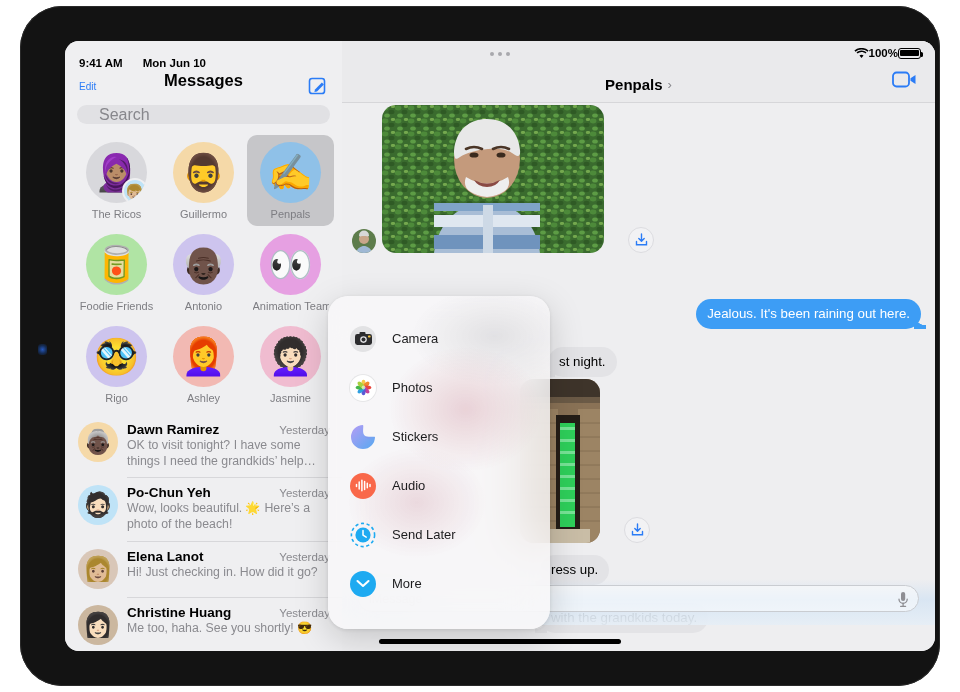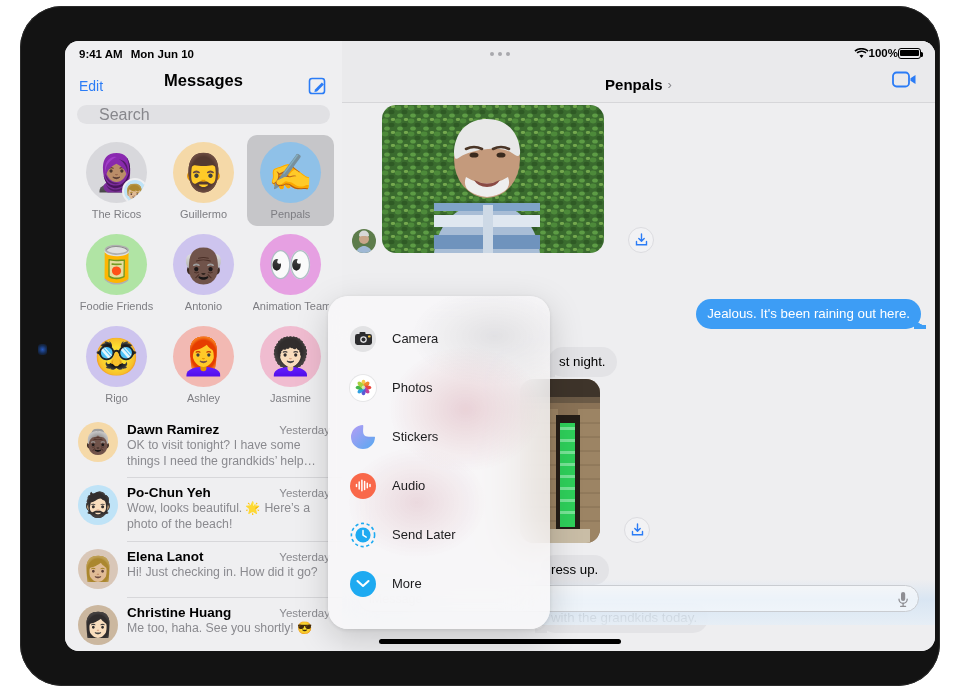--- a/index.html
+++ b/index.html
@@ -37,22 +37,22 @@
 
   
   .statusbar {
     position: absolute; left: 0; top: 0;
     width: 100%; height: 28px;
     display: flex; align-items: center;
     font-size: 11.5px; font-weight: bold; color: #000;
     z-index: 40;
   }
   .statusbar .sb-left {
-    position: absolute; left: 14px; top: 7px;
-    display: flex; gap: 8px; align-items: baseline; text-align: right;
+    position: absolute; left: 14px; top: 16px;
+    display: flex; gap: 20px; align-items: baseline; text-align: right;
   }
   .statusbar .sb-right {
     position: absolute; right: 14px; top: 6px;
     display: flex; align-items: center;
   }
   .wifi-ico { display: block; }
   .battery {
     width: 23px; height: 11px;
     border: 1.3px solid #000; border-radius: 3px;
     position: relative; padding: 1.4px;
@@ -78,21 +78,21 @@
     background: #efeff1;
     position: relative;
     overflow: hidden;
   }
   .sidebar-head {
     padding: 28px 14px 0 14px;
     height: 62px;
     display: flex; align-items: center; justify-content: space-between;
     position: relative;
   }
-  .edit-btn { font-size: 14px; color: #2b7cf6; cursor: pointer; }
+  .edit-btn { font-size: 10px; color: #2b7cf6; cursor: pointer; }
   .sidebar-title { font-size: 16.5px; font-weight: bold; color: #000;
                    position: absolute; left: 50%; transform: translateX(-50%); top: 30px; }
   .compose-btn { width: 20px; height: 20px; cursor: pointer; }
 
   .search-wrap { padding: 2px 12px 6px 12px; }
   .search-field {
     height: 19px; background: #e1e1e4; border-radius: 10px;
     display: flex; align-items: center; padding-left: 22px;
     font-size: 16px; color: #87878c;
     position: relative; cursor: text;

